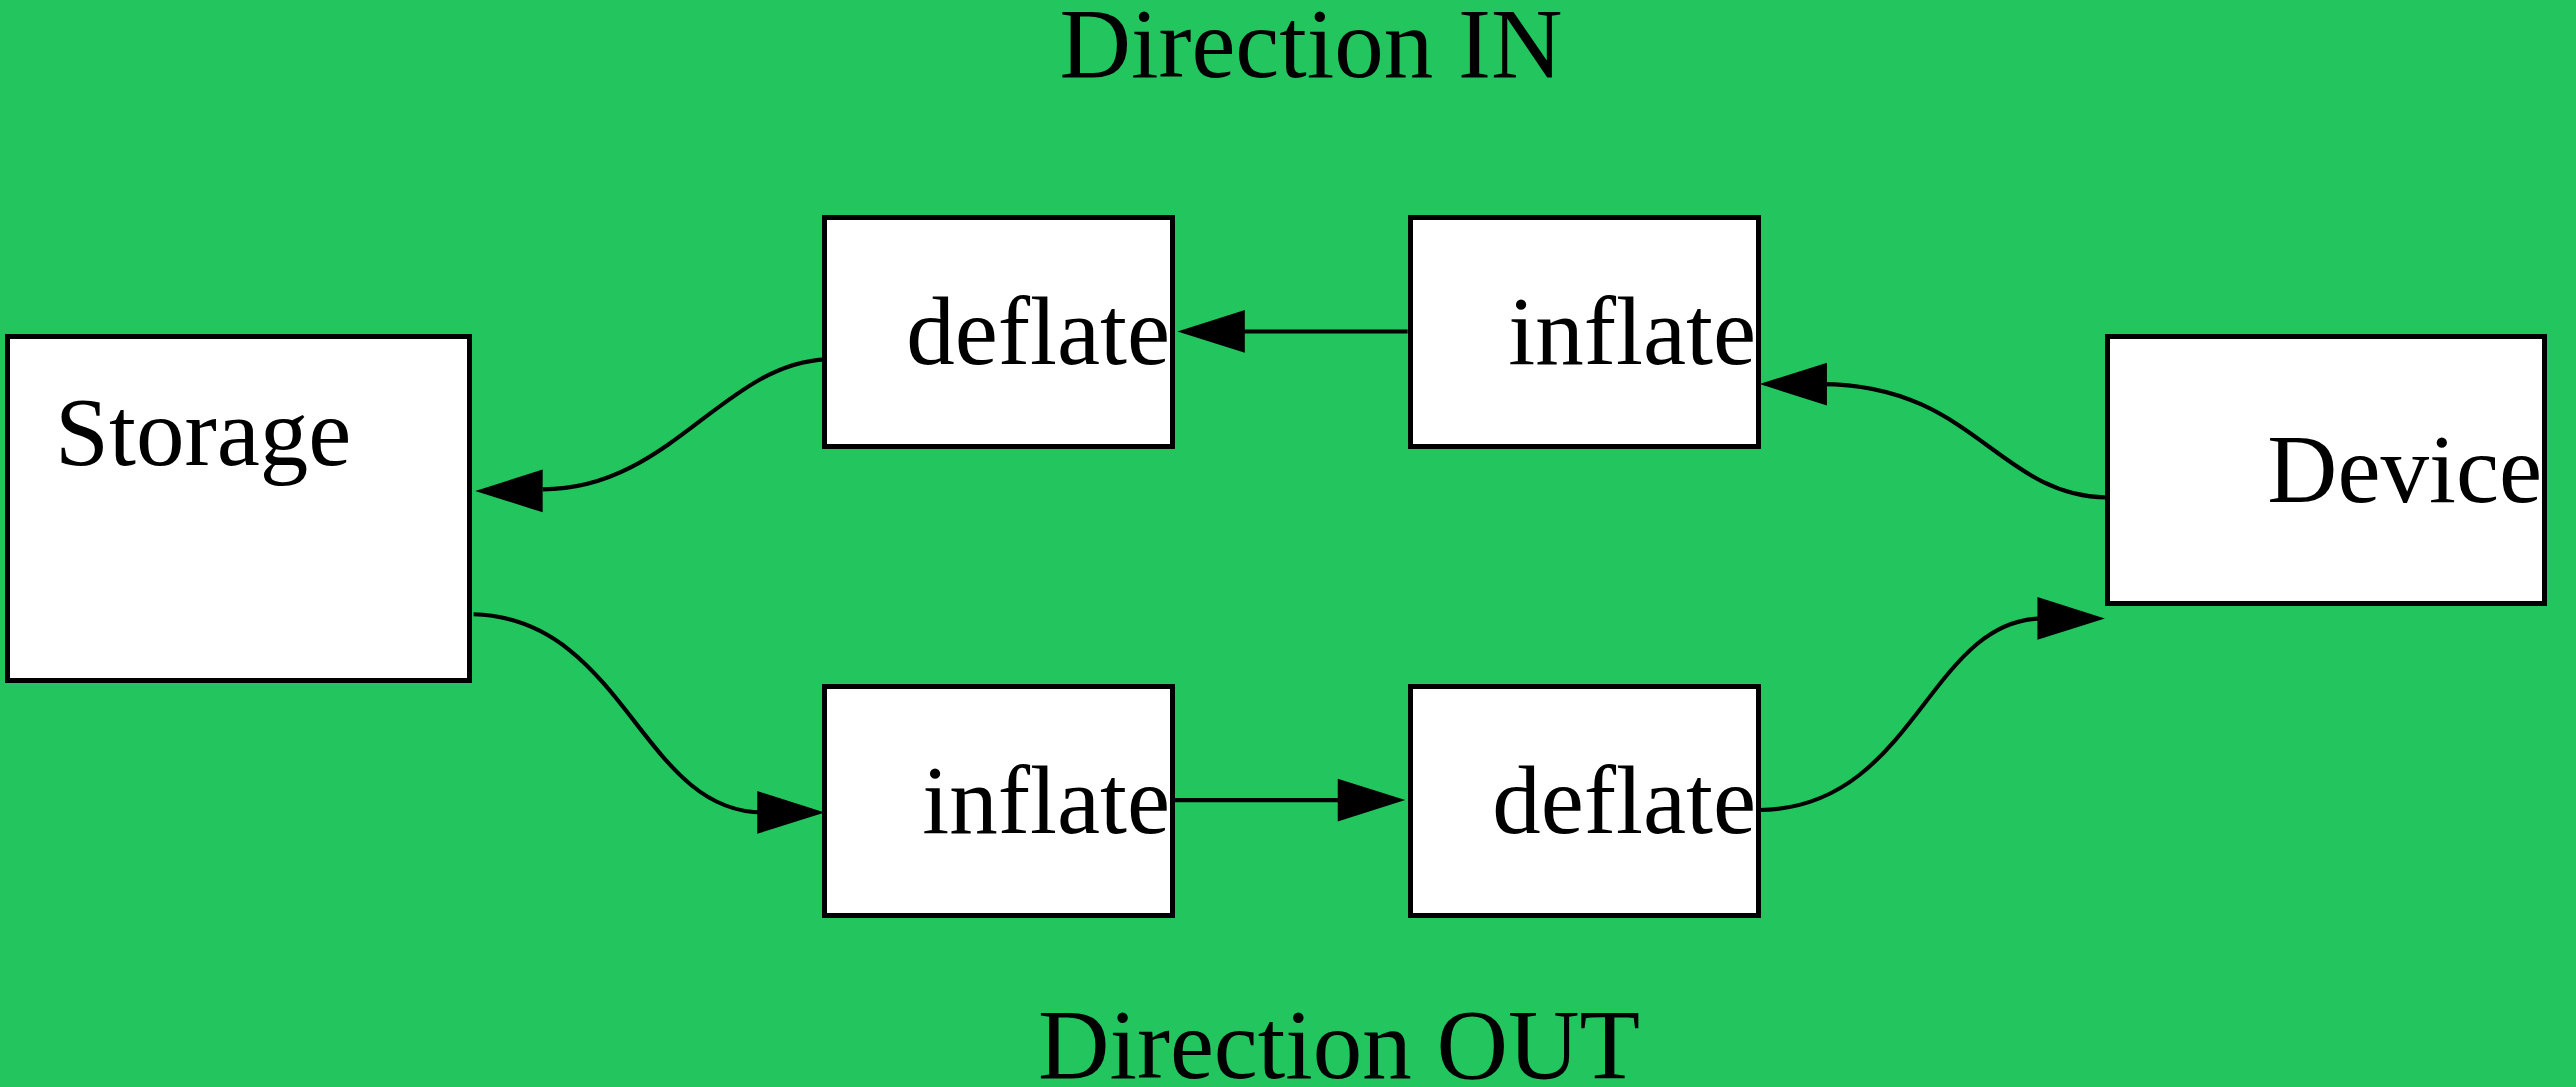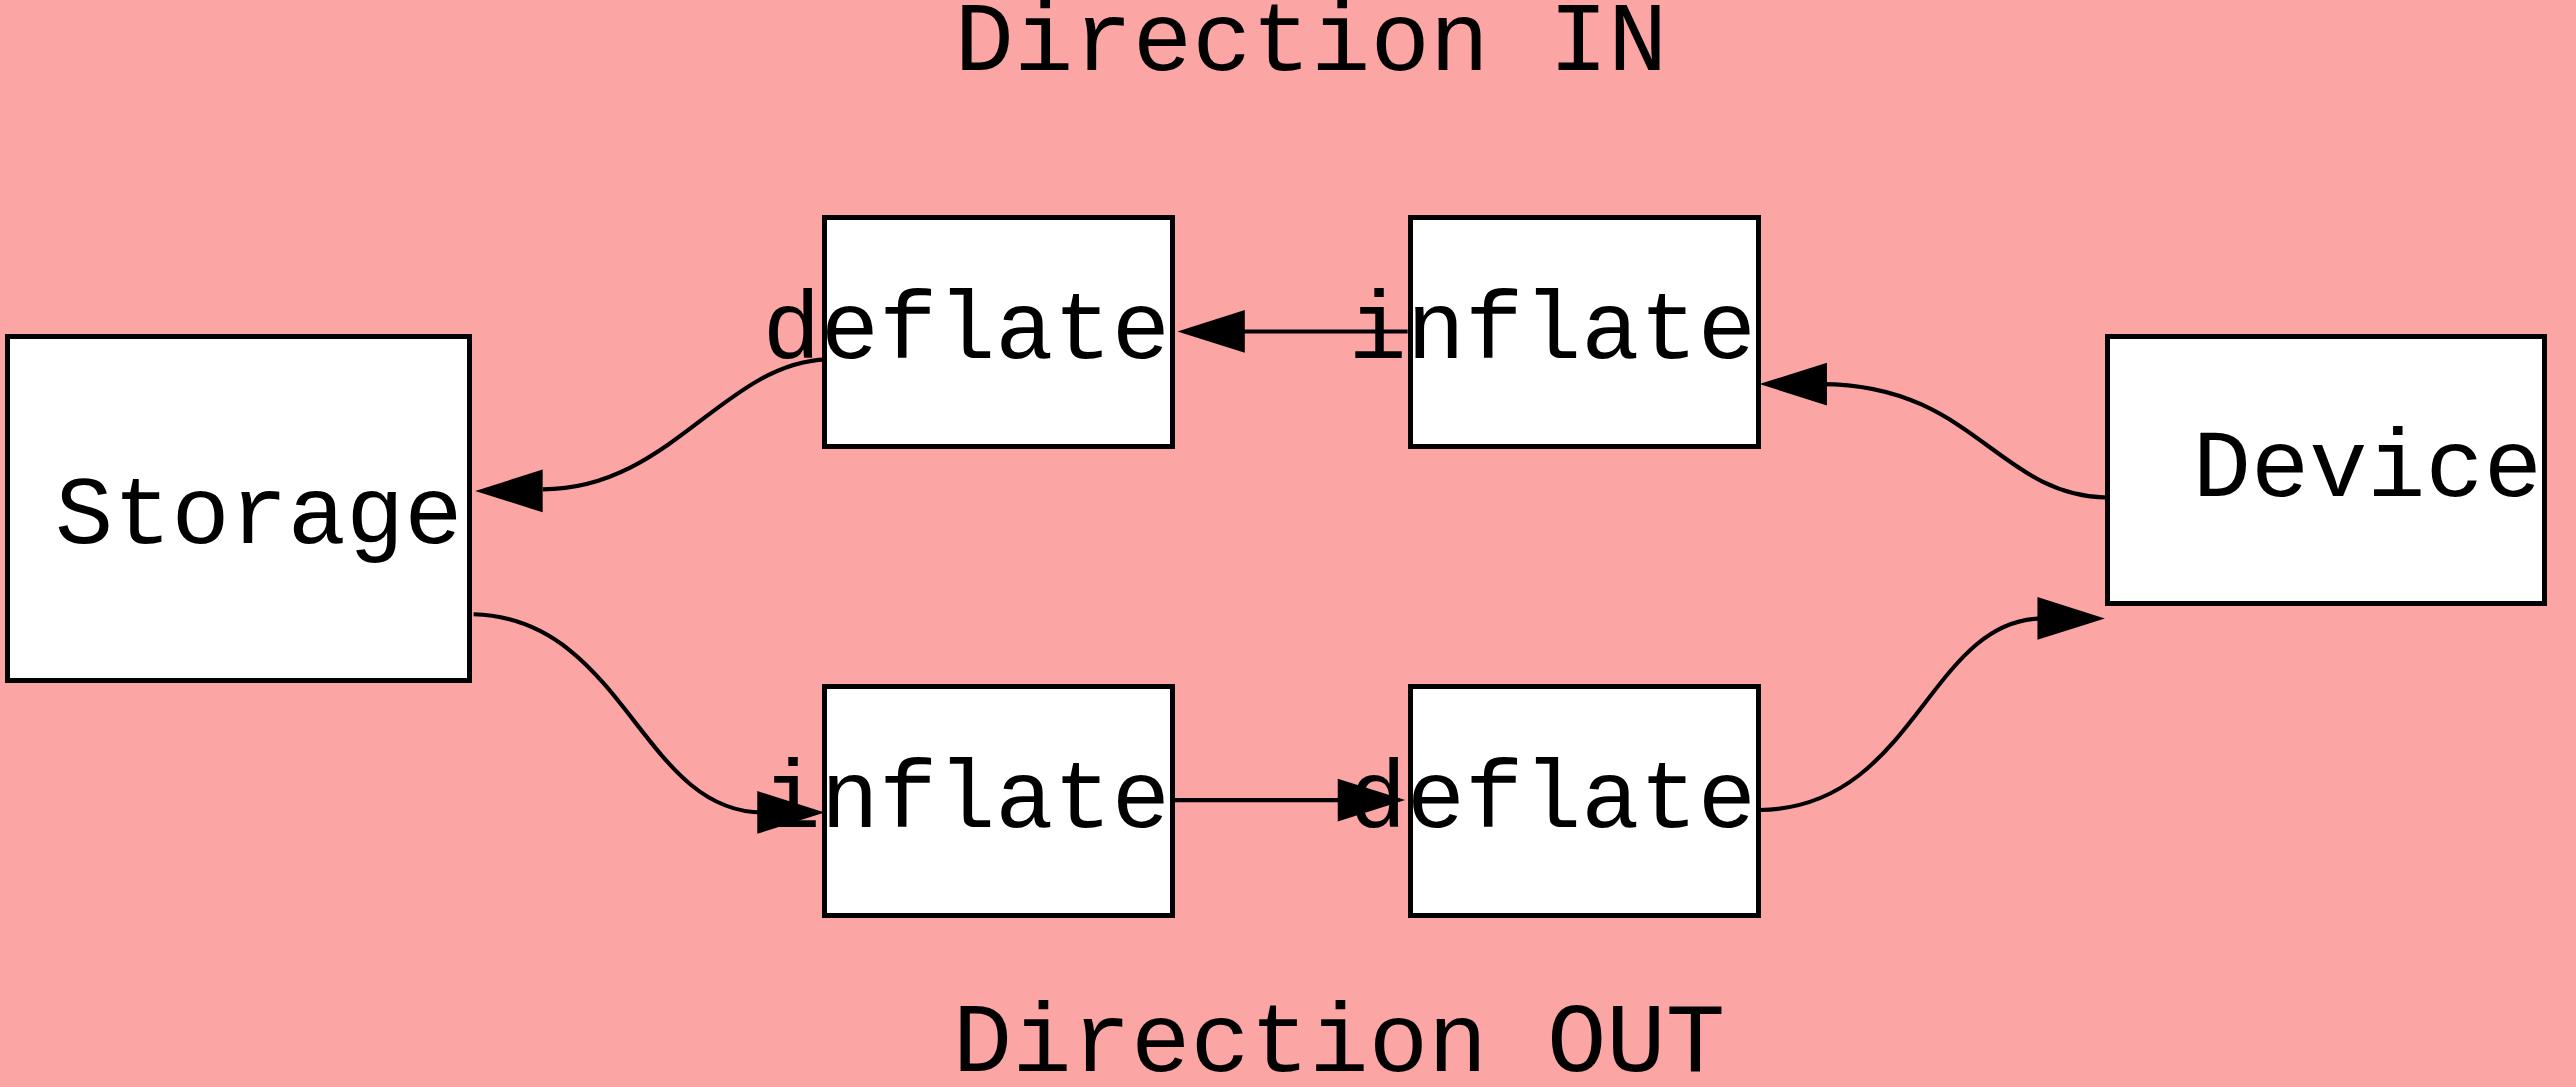--- a/index.html
+++ b/index.html
@@ -4,22 +4,22 @@
 <style>
   html, body {
     margin: 0;
     padding: 0;
     background: #ffffff;
   }
   .canvas {
     position: relative;
     width: 2576px;
     height: 1088px;
-    background: #fca5a5;
-    font-family: Liberation Mono, monospace;
+    background: #22c55e;
+    font-family: Liberation Serif, serif;
     color: #000000;
     overflow: hidden;
   }
   .arrow-layer {
     position: absolute;
     left: 0;
     top: 0;
     width: 2576px;
     height: 1088px;
   }
@@ -31,23 +31,23 @@
     display: flex;
     align-items: center;
     justify-content: flex-end;
     font-size: 97px;
     line-height: 1.2;
     white-space: nowrap;
   }
   .node.storage {
     flex-direction: column;
     align-items: flex-start;
-    justify-content: center;
+    justify-content: space-between;
     padding-left: 45px;
-    padding-top: 18px;
+    padding-top: 26px;
     line-height: 1.4;
   }
   .title {
     position: absolute;
     transform: translateX(-50%);
     font-size: 99px;
     line-height: 1.1;
     white-space: nowrap;
   }
   .edge-path {

